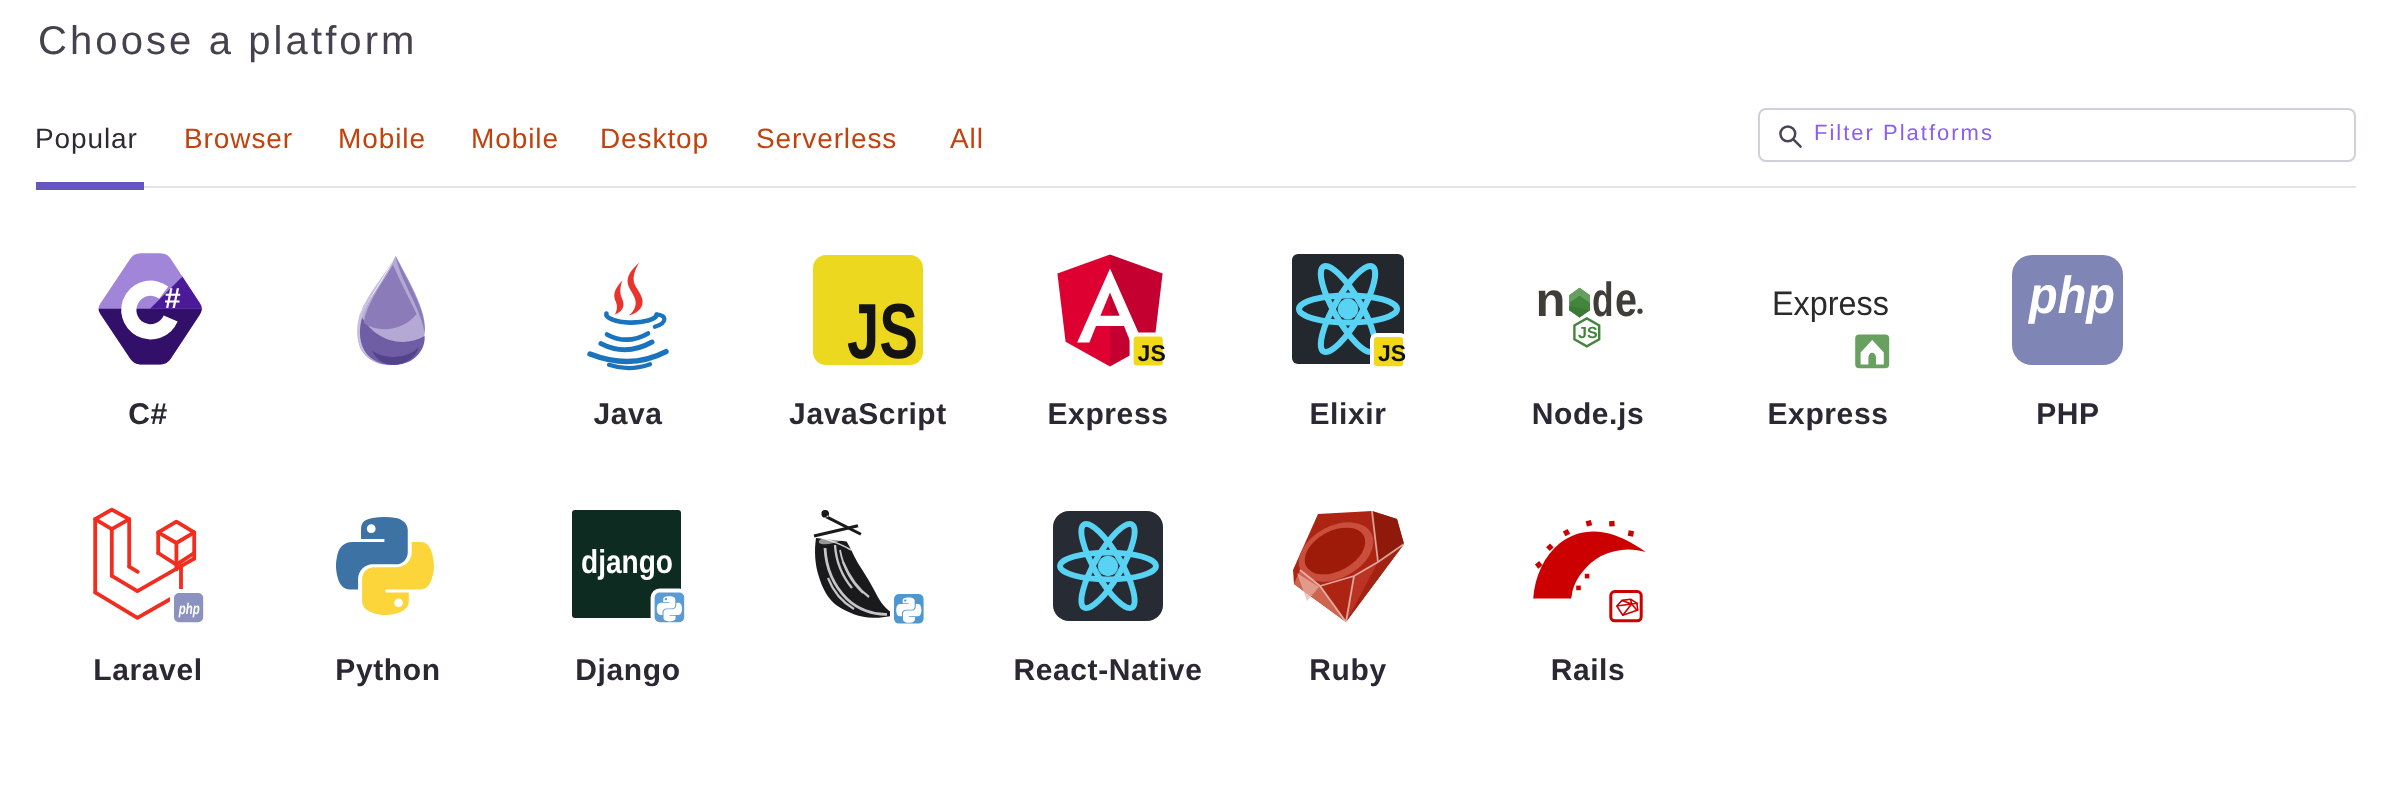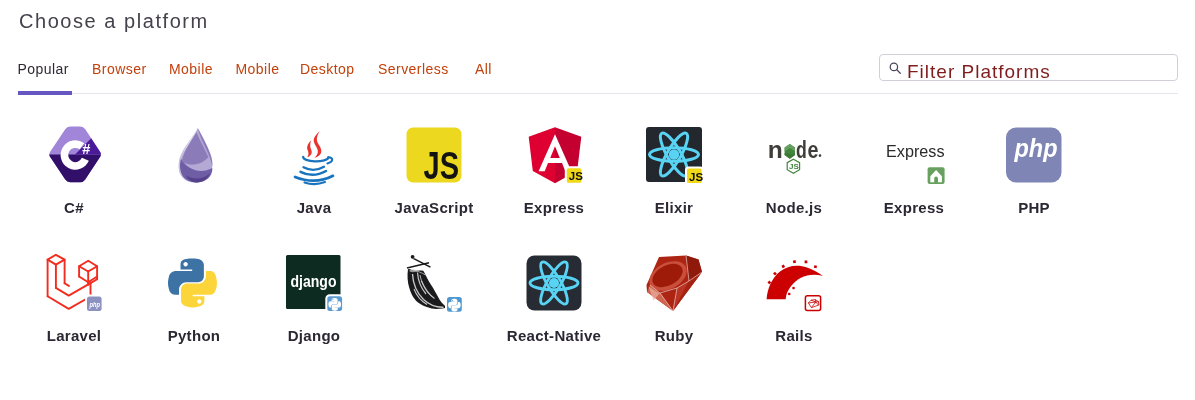--- a/index.html
+++ b/index.html
@@ -4,21 +4,21 @@
 <style>
   * { margin:0; padding:0; box-sizing:border-box; }
   html,body { width:1195px; height:400px; background:#fff; font-family:"Liberation Sans", sans-serif; }
   #page { position:relative; width:1195px; height:400px; overflow:hidden; }
   .title { position:absolute; left:19px; top:10.3px; font-size:20px; font-weight:400; color:#45414d; letter-spacing:1.55px; }
   .tab { position:absolute; top:60.8px; font-size:14px; color:#c2410c; letter-spacing:0.45px; }
   .tab.active { color:#2f2936; }
   .tabline { position:absolute; left:18px; width:1160px; top:93.4px; height:1px; background:#e7e1ec; }
   .tabbar { position:absolute; left:17.5px; top:91px; width:54.5px; height:4px; background:#6656c2; }
   .search { position:absolute; left:879px; top:53.5px; width:299px; height:27px; border:1px solid #d4cdda; border-radius:4px; }
-  .search .ph { position:absolute; left:27px; top:6.5px; font-size:19px; color:#7f1d1d; letter-spacing:1.0px; }
+  .search .ph { position:absolute; left:27px; top:6.5px; font-size:11px; color:#8b5cf6; letter-spacing:1.0px; }
   .cell { position:absolute; width:120px; text-align:center; }
   .cell .ic { position:relative; height:56px; width:56px; margin:0 auto; }
   .cell .lbl { margin-top:16px; font-size:15px; font-weight:700; color:#2b2733; letter-spacing:0.3px; white-space:nowrap; }
   svg { display:block; overflow:visible; }
 </style>
 </head>
 <body>
 <div id="page">
   <div class="title">Choose a platform</div>
   <div class="tab active" style="left:17.5px">Popular</div>

